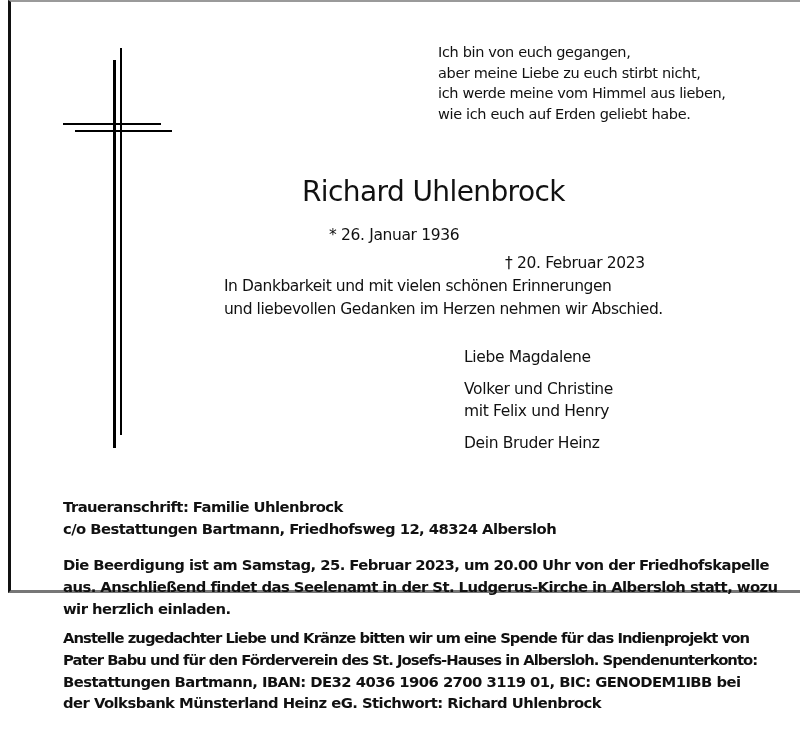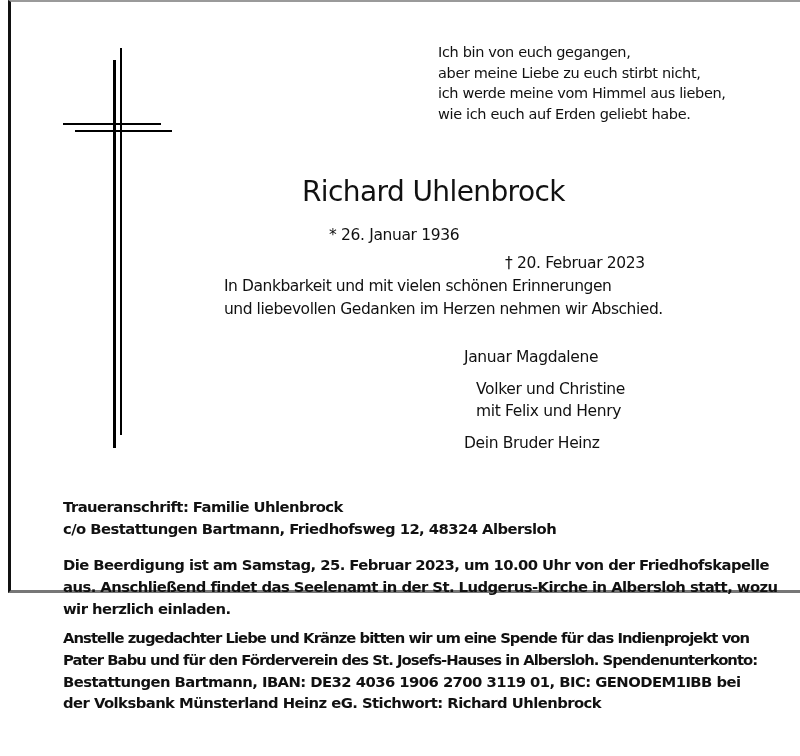--- a/index.html
+++ b/index.html
@@ -47,34 +47,34 @@
 
   <div class="txt name">Richard Uhlenbrock</div>
   <div class="txt birth">* 26. Januar 1936</div>
   <div class="txt death">† 20. Februar 2023</div>
 
   <div class="txt thanks">
     <div>In Dankbarkeit und mit vielen schönen Erinnerungen</div>
     <div>und liebevollen Gedanken im Herzen nehmen wir Abschied.</div>
   </div>
 
-  <div class="txt fam" style="top:344px;">Januar Magdalene</div>
-  <div class="txt fam" style="top:376px;margin-left:12px;">
+  <div class="txt fam" style="top:344px;">Liebe Magdalene</div>
+  <div class="txt fam" style="top:376px;">
     <div>Volker und Christine</div>
     <div>mit Felix und Henry</div>
   </div>
   <div class="txt fam" style="top:430px;">Dein Bruder Heinz</div>
 
   <div class="txt body" style="top:494px;">
     <div>Traueranschrift: Familie Uhlenbrock</div>
     <div>c/o Bestattungen Bartmann, Friedhofsweg 12, 48324 Albersloh</div>
   </div>
 
   <div class="txt body" style="top:552px;">
-    <div>Die Beerdigung ist am Samstag, 25. Februar 2023, um 10.00 Uhr von der Friedhofskapelle</div>
+    <div>Die Beerdigung ist am Samstag, 25. Februar 2023, um 20.00 Uhr von der Friedhofskapelle</div>
     <div>aus. Anschließend findet das Seelenamt in der St. Ludgerus-Kirche in Albersloh statt, wozu</div>
     <div>wir herzlich einladen.</div>
   </div>
 
   <div class="txt body" style="top:625px;">
     <div class="compact">Anstelle zugedachter Liebe und Kränze bitten wir um eine Spende für das Indienprojekt von</div>
     <div class="compact">Pater Babu und für den Förderverein des St. Josefs-Hauses in Albersloh. Spendenunterkonto:</div>
     <div>Bestattungen Bartmann, IBAN: DE32 4036 1906 2700 3119 01, BIC: GENODEM1IBB bei</div>
     <div>der Volksbank Münsterland Heinz eG. Stichwort: Richard Uhlenbrock</div>
   </div>

